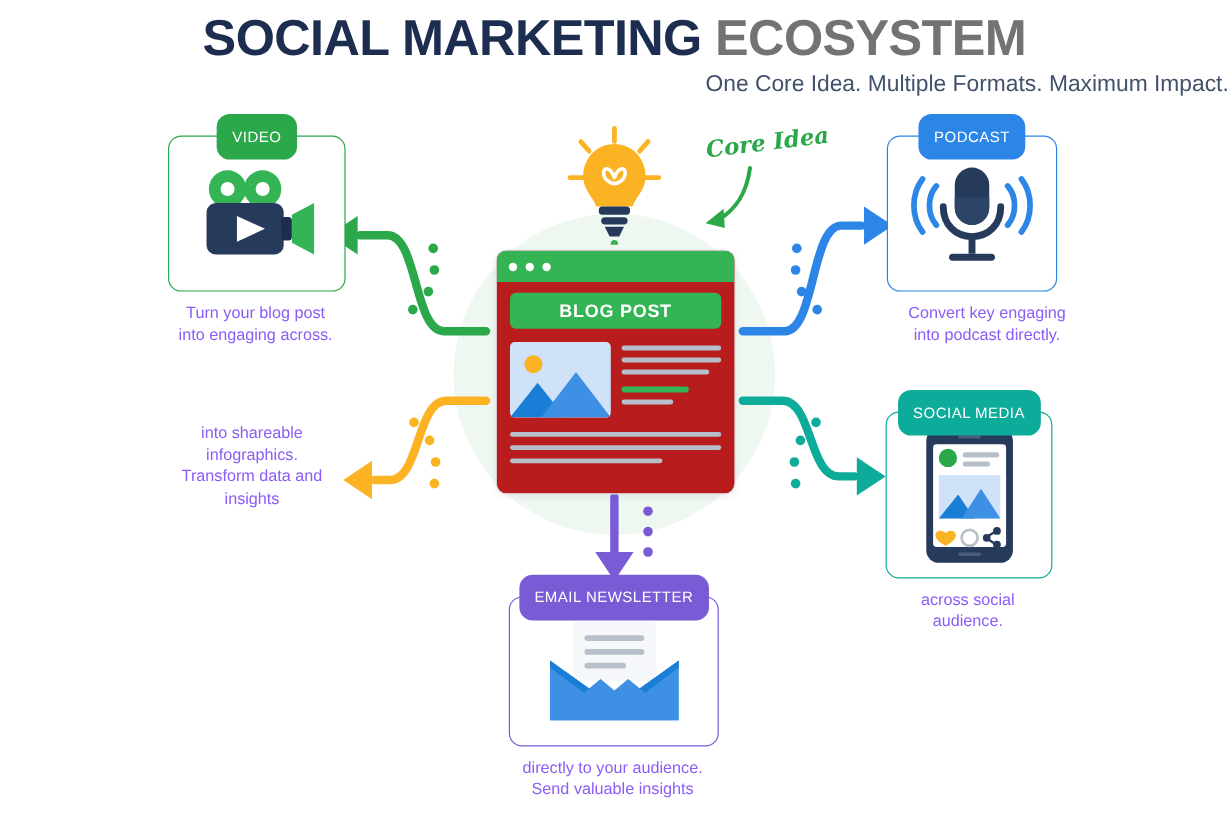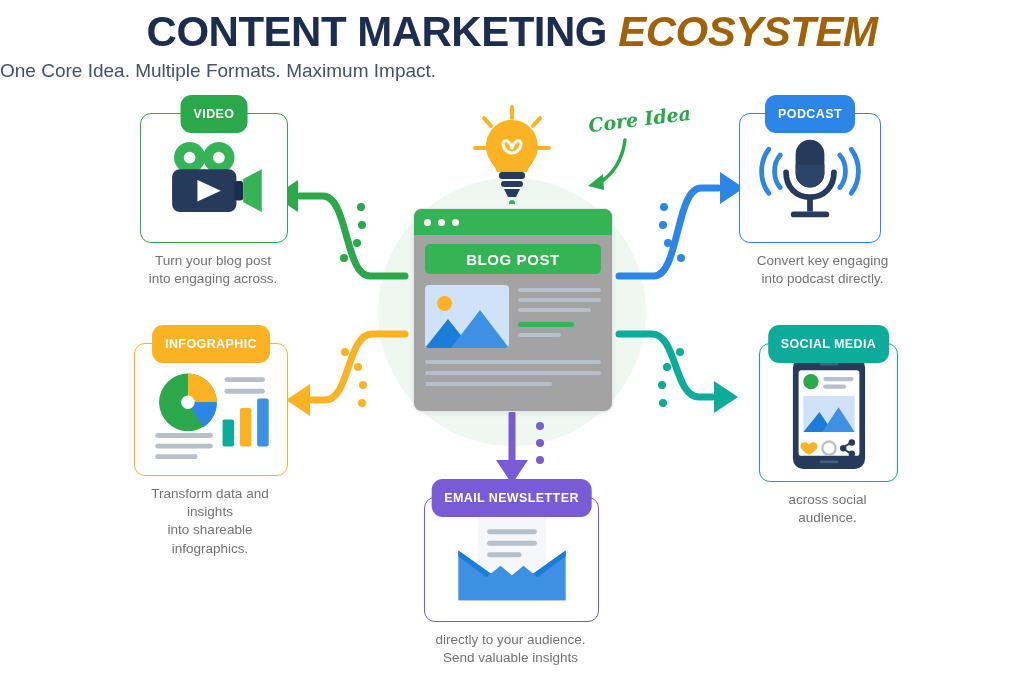--- a/index.html
+++ b/index.html
@@ -11,39 +11,39 @@
     position:relative;
   }
   #stage{position:relative;width:1024px;height:683px;}
 
   
   .title{
     position:absolute;top:10px;left:0;width:1024px;text-align:center;
     font-size:42px;font-weight:bold;letter-spacing:-0.5px;
     color:#1d2d50;line-height:1.05;
   }
-  .title .accent{color:#a16207;font-style:italic;}
+  .title .accent{color:#737373;}
   .subtitle{
-    position:absolute;top:60px;left:0;width:1024px;text-align:left;
+    position:absolute;top:60px;left:0;width:1024px;text-align:right;
     font-size:19px;color:#42526b;font-weight:400;
   }
 
   
   .halo{
     position:absolute;left:378px;top:178px;width:268px;height:268px;
     border-radius:50%;background:#eff7f1;
   }
 
   
   #links{position:absolute;left:0;top:0;width:1024px;height:683px;pointer-events:none;}
 
   
   .blogcard{
     position:absolute;left:413px;top:208px;width:198px;height:202px;
-    background:#a3a3a3;border:1px solid #e3e7ee;border-radius:9px;
+    background:#b91c1c;border:1px solid #e3e7ee;border-radius:9px;
     box-shadow:0 2px 5px rgba(25,40,70,.07);
     overflow:hidden;
   }
   .blogbar{height:26px;background:#35b455;display:flex;align-items:center;padding-left:10px;gap:7px;}
   .blogdot{width:7px;height:7px;border-radius:50%;background:#fff;}
   .blogbody{padding:9px 11px 0 11px;}
   .blogbanner{
     height:30px;background:#35b455;border-radius:5px;
     display:flex;align-items:center;justify-content:center;
     color:#fff;font-size:15px;font-weight:bold;letter-spacing:.6px;
@@ -74,34 +74,34 @@
 
   
   .node{position:absolute;}
   .card{
     position:relative;background:#fff;border-radius:11px;
     display:flex;align-items:center;justify-content:center;
   }
   .badge{
     position:absolute;left:50%;top:0;transform:translate(-50%,-50%);
     padding:12px 13px;border-radius:11px;color:#fff;
-    font-size:12.5px;font-weight:bold;letter-spacing:.4px;white-space:nowrap;
+    font-size:12.5px;font-weight:normal;letter-spacing:.4px;white-space:nowrap;
   }
   .caption{
-    margin-top:9px;text-align:center;font-size:13.5px;color:#737373;line-height:1.35;
+    margin-top:9px;text-align:center;font-size:13.5px;color:#8b5cf6;line-height:1.35;
   }
   .caption span{display:block;}
 </style>
 </head>
 <body>
 
 <div id="stage">
 
   <div class="title">
-    <span>CONTENT MARKETING</span>
+    <span>SOCIAL MARKETING</span>
     <span class="accent">ECOSYSTEM</span>
   </div>
   <div class="subtitle">One Core Idea. Multiple Formats. Maximum Impact.</div>
 
   <div class="halo"></div>
 
   <svg id="links" viewBox="0 0 1024 683">
 
     <g>
       <path d="M405,276 L370,276 C345,276 348,196 323,196 L300,196" fill="none" stroke="#2aa84a" stroke-width="7" stroke-linecap="round"></path>
@@ -240,48 +240,27 @@
         </g>
       </svg>
     </div>
     <div class="caption">
       <span>Convert key engaging</span>
       <span>into podcast directly.</span>
     </div>
   </div>
 
   <div class="node" style="left:134px;top:343px;width:152px;">
-    <div class="card" style="width:152px;height:131px;border:1.6px solid #fbb324;">
-      <div class="badge" style="background:#fbb324;">INFOGRAPHIC</div>
-      <svg viewBox="0 0 124 104" width="120" height="100">
-
-        <path d="M38,44 m-30,0 a30,30 0 1,0 60,0 a30,30 0 1,0 -60,0" fill="#2aa84a"></path>
-        <path d="M38,44 L38,14 A30,30 0 0,1 68,44 Z" fill="#fbb324"></path>
-        <path d="M38,44 L68,44 A30,30 0 0,1 54,70 Z" fill="#2b86e8"></path>
-        <circle cx="38" cy="44" r="7" fill="#ffffff"></circle>
-
-        <rect x="76" y="18" width="42" height="5" rx="2.5" fill="#b7c0ca"></rect>
-        <rect x="76" y="30" width="42" height="5" rx="2.5" fill="#b7c0ca"></rect>
-
-        <rect x="74" y="62" width="12" height="28" rx="2" fill="#0cab9a"></rect>
-        <rect x="92" y="50" width="12" height="40" rx="2" fill="#fbb324"></rect>
-        <rect x="110" y="40" width="12" height="50" rx="2" fill="#3d90e3"></rect>
-
-        <rect x="4" y="76" width="60" height="5" rx="2.5" fill="#b7c0ca"></rect>
-        <rect x="4" y="87" width="60" height="5" rx="2.5" fill="#b7c0ca"></rect>
-        <rect x="4" y="98" width="44" height="5" rx="2.5" fill="#b7c0ca"></rect>
-      </svg>
-    </div>
-    <div class="caption">
+    <div class="caption">
+      <span>into shareable infographics.</span>
       <span>Transform data and insights</span>
-      <span>into shareable infographics.</span>
-    </div>
-  </div>
-
-  <div class="node" style="left:759px;top:343px;width:137px;">
+    </div>
+  </div>
+
+  <div class="node" style="left:738px;top:343px;width:137px;">
     <div class="card" style="width:137px;height:137px;border:1.6px solid #0cab9a;">
       <div class="badge" style="background:#0cab9a;">SOCIAL MEDIA</div>
       <svg viewBox="0 0 80 122" width="76" height="116">
         <rect x="2" y="2" width="76" height="118" rx="11" fill="#263a5c"></rect>
         <rect x="8" y="16" width="64" height="90" rx="3" fill="#ffffff"></rect>
         <rect x="30" y="8" width="20" height="3" rx="1.5" fill="#4a5d7e"></rect>
         <rect x="30" y="111" width="20" height="3" rx="1.5" fill="#4a5d7e"></rect>
         <circle cx="21" cy="28" r="8" fill="#2aa84a"></circle>
         <rect x="34" y="23" width="32" height="4.5" rx="2.2" fill="#b7c0ca"></rect>
         <rect x="34" y="31" width="24" height="4.5" rx="2.2" fill="#b7c0ca"></rect>

